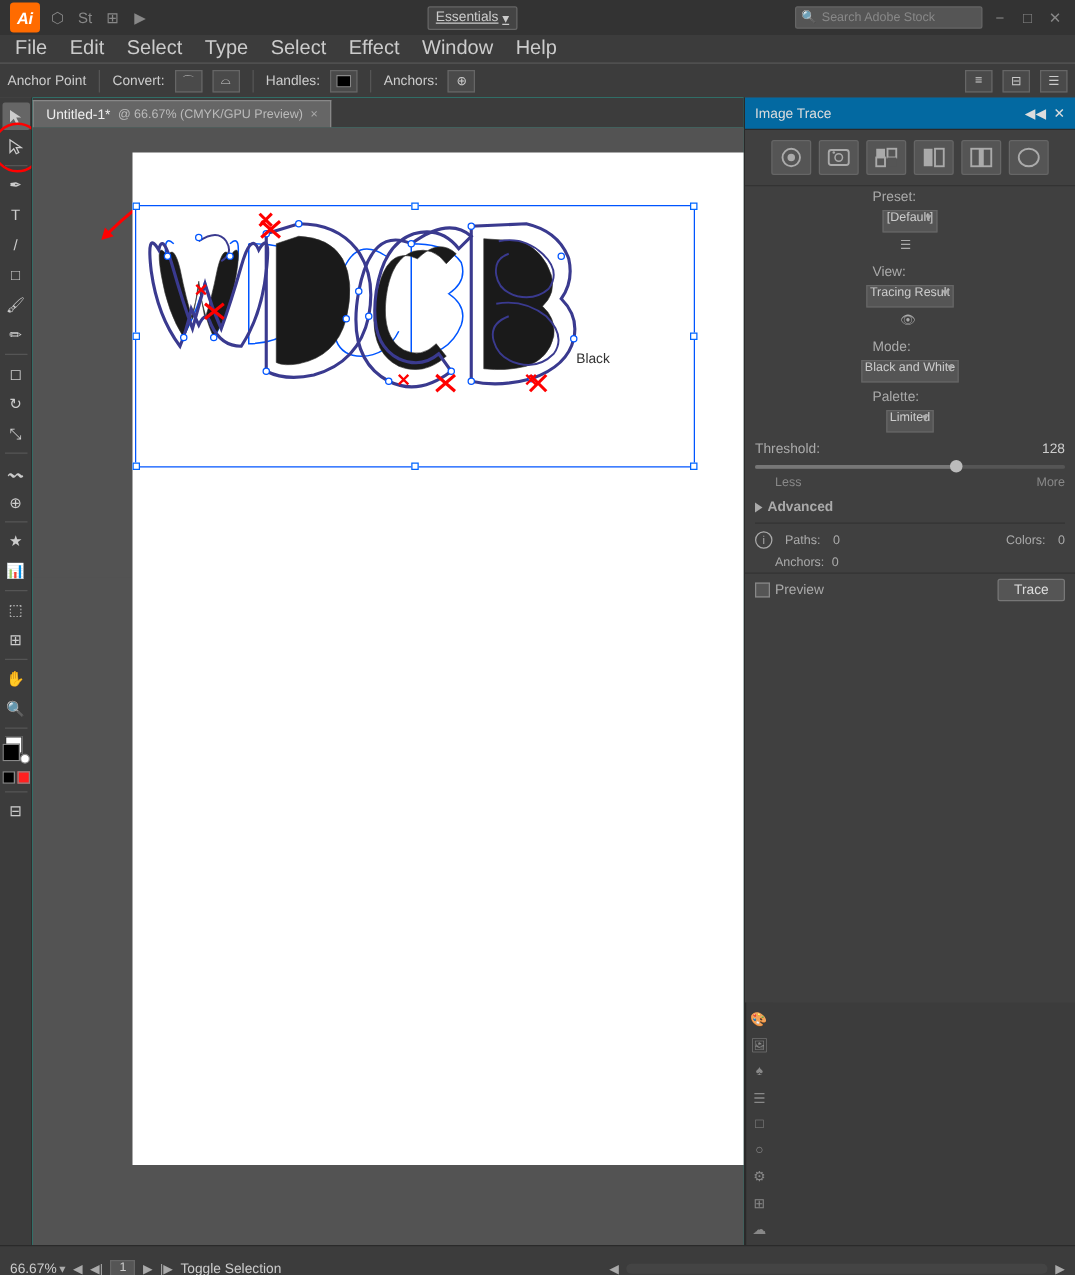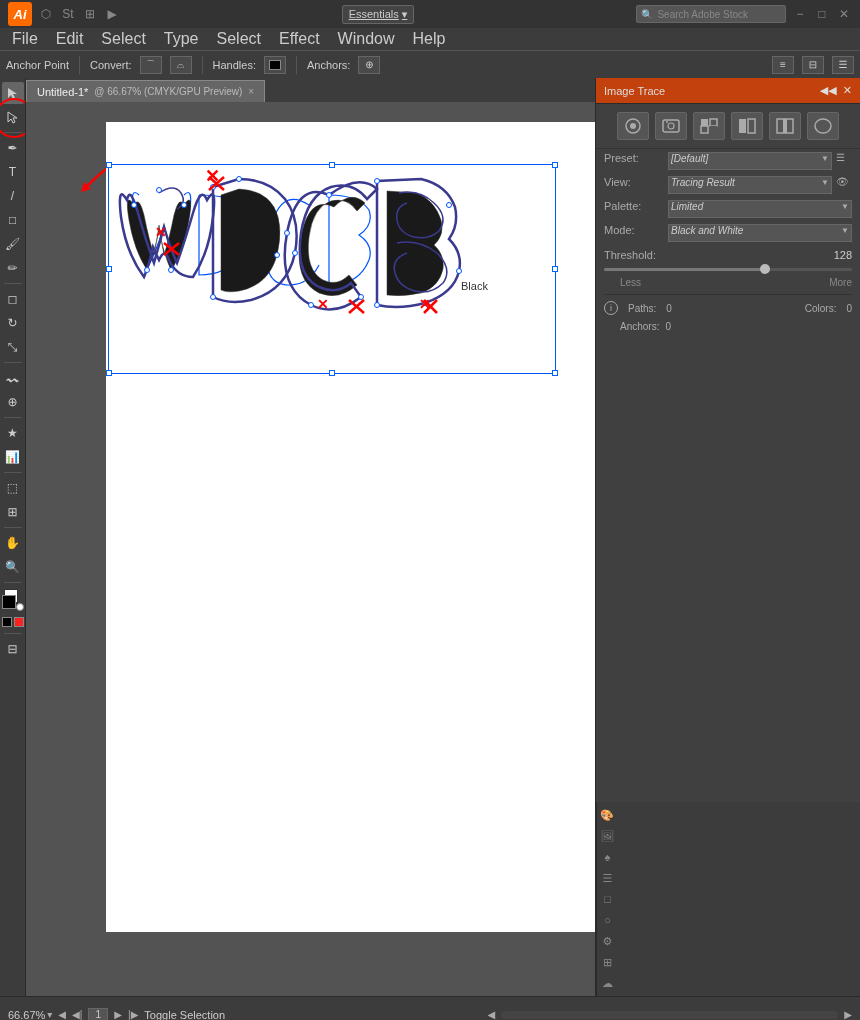--- a/index.html
+++ b/index.html
@@ -154,21 +154,21 @@
     }
 
     
     #image-trace-panel {
       background: #404040;
       margin: 0;
       flex: 1;
     }
     #image-trace-header {
       height: 26px;
-      background: #c2410c;
+      background: #0369a1;
       display: flex;
       align-items: center;
       padding: 0 8px;
       justify-content: space-between;
       border-bottom: 1px solid #2a2a2a;
       gap: 22px;
     }
     #image-trace-header span { font-size: 11px; color: #ddd; }
     .panel-btn { font-size: 11px; color: #aaa; cursor: pointer; }
 
@@ -188,42 +188,42 @@
       align-items: center;
       justify-content: center;
       cursor: pointer;
       color: #ccc;
       font-size: 11px;
       border-radius: 2px;
     }
 
     .panel-row {
       display: flex;
-      align-items: flex-start;
+      align-items: center;
       padding: 3px 8px;
       gap: 4px;
       min-height: 22px;
+      flex-direction: column;
     }
     .panel-label { color: #aaa; font-size: 11px; width: 60px; flex-shrink: 0; }
     .panel-select {
       flex: 1;
       height: 18px;
       background: #555;
       border: 1px solid #666;
       color: #ccc;
       font-size: 10px;
       padding: 0 2px;
       cursor: pointer;
       appearance: none;
       -webkit-appearance: none;
     }
     .panel-select-wrapper {
       flex: 1;
       position: relative;
-      font-style: italic;
     }
     .panel-select-wrapper::after {
       content: '▼';
       position: absolute;
       right: 3px;
       top: 2px;
       font-size: 8px;
       color: #aaa;
       pointer-events: none;
     }
@@ -637,30 +637,30 @@
 
       <div class="panel-row">
         <span class="panel-label">View:</span>
         <div class="panel-select-wrapper">
           <div class="panel-select">Tracing Result</div>
         </div>
         <div class="panel-icon-btn">👁</div>
       </div>
 
       <div class="panel-row">
+        <span class="panel-label">Mode:</span>
+        <div class="panel-select-wrapper">
+          <div class="panel-select">Black and White</div>
+        </div>
+      </div>
+
+      <div class="panel-row">
         <span class="panel-label">Palette:</span>
         <div class="panel-select-wrapper">
           <div class="panel-select">Limited</div>
-        </div>
-      </div>
-
-      <div class="panel-row">
-        <span class="panel-label">Mode:</span>
-        <div class="panel-select-wrapper">
-          <div class="panel-select">Black and White</div>
         </div>
       </div>
 
       <div style="padding:4px 8px;">
         <div style="display:flex;align-items:flex-end;margin-bottom:2px;">
           <span class="threshold-label">Threshold:</span>
           <div style="flex:1;"></div>
           <span style="color:#ccc;font-size:11px;">128</span>
         </div>
         <div style="position:relative;height:12px;display:flex;align-items:center;">
@@ -668,35 +668,46 @@
             <div style="width:65%;height:100%;background:#777;border-radius:2px;"></div>
             <div style="position:absolute;top:-4px;left:63%;width:10px;height:10px;background:#bbb;border-radius:50%;cursor:pointer;"></div>
           </div>
         </div>
         <div style="display:flex;justify-content:space-between;margin-top:2px;">
           <span style="color:#888;font-size:10px;padding-left:16px;">Less</span>
           <span style="color:#888;font-size:10px;">More</span>
         </div>
       </div>
 
+      <div id="advanced-row">
+        <div class="triangle-right"></div>
+        <span id="advanced-label">Advanced</span>
+      </div>
 
       <div style="height:1px;background:#333;margin:2px 8px;"></div>
 
       <div id="stats-row">
         <div class="info-icon">i</div>
         <span class="stat-item">Paths:</span>
         <span class="stat-item">0</span>
         <span class="stat-item" style="margin-left:auto;">Colors:</span>
         <span class="stat-item">0</span>
       </div>
       <div style="display:flex;align-items:center;padding:2px 24px;">
         <span class="stat-item" style="margin-left:0;">Anchors:</span>
         <span class="stat-item">0</span>
       </div>
 
+      <div id="panel-footer">
+        <div class="preview-check">
+          <div class="checkbox"></div>
+          <span class="preview-label">Preview</span>
+        </div>
+        <button class="trace-btn">Trace</button>
+      </div>
     </div>
 
     <div id="right-thin-toolbar">
       <div class="rt-btn">🎨</div>
       <div class="rt-btn">🖼</div>
       <div class="rt-btn">♠</div>
       <div class="rt-btn">☰</div>
       <div class="rt-btn">□</div>
       <div class="rt-btn">○</div>
       <div class="rt-btn">⚙</div>

